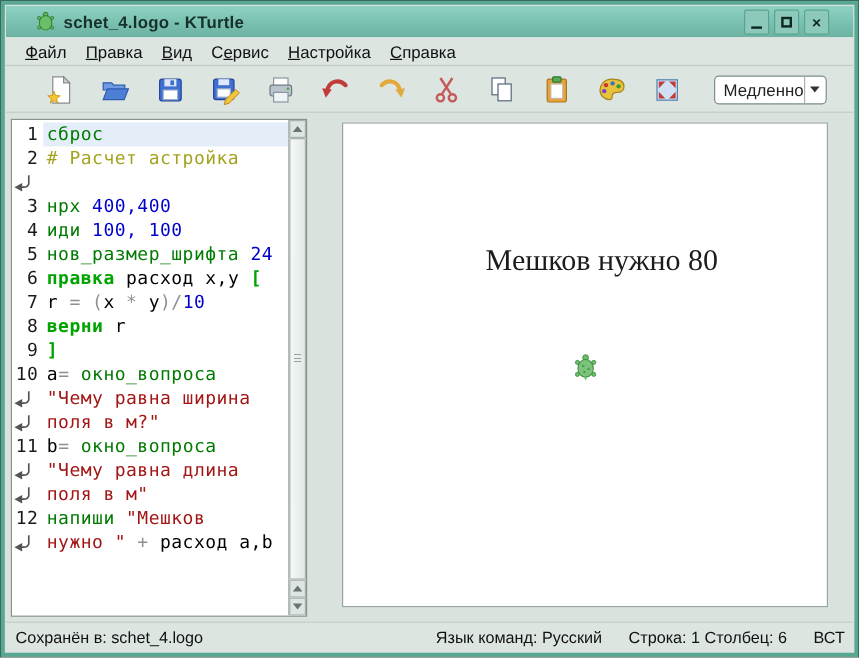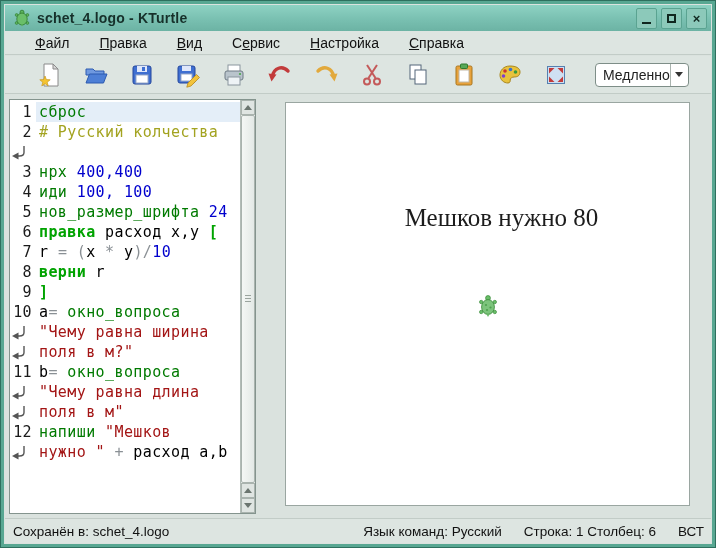--- a/index.html
+++ b/index.html
@@ -9,39 +9,39 @@
     background:#dae2de;
     border:1px solid #2e6f5e;
     box-shadow:inset 0 0 0 3px #58a792;
     font-family:"Liberation Sans",sans-serif;
     overflow:hidden;
   }
   
   .titlebar{
     position:absolute;left:4px;top:4px;right:4px;height:26px;
     background:linear-gradient(180deg,#8ed2c3 0%,#79c0b1 55%,#6cb3a4 100%);
-    display:flex;align-items:center;padding:0 4px;
+    display:flex;align-items:center;padding:0 20px;
   }
   .titlebar .app-icon{width:18px;height:18px;margin:0 6px 0 4px;flex:0 0 auto;}
   .titlebar .title{font-size:14px;font-weight:bold;color:#16302a;letter-spacing:.2px;}
   .win-btns{margin-left:auto;display:flex;gap:4px;}
   .win-btn{
     width:21px;height:21px;border:1px solid #5aa391;background:#8cc9ba;
     display:flex;align-items:center;justify-content:center;
     color:#10271f;font-weight:bold;font-size:13px;border-radius:2px;
   }
   .glyph-min{width:9px;height:2px;background:#10271f;margin-top:9px;}
   .glyph-max{width:9px;height:9px;border:2px solid #10271f;}
   
   .menubar{
     position:absolute;left:4px;top:30px;right:4px;height:24px;
     background:#dde5e1;border-bottom:1px solid #c2ccc7;
     display:flex;align-items:center;padding-left:8px;font-size:14px;color:#111;
   }
-  .menu-item{padding:2px 8px;margin-left:14px;}
+  .menu-item{padding:2px 8px;}
   .menu-item u{text-decoration:underline;}
   
   .toolbar{
     position:absolute;left:4px;top:55px;right:4px;height:38px;
     background:#dde5e1;border-bottom:1px solid #c2ccc7;
     display:flex;align-items:center;padding-left:4px;gap:20px;
   }
   .tb-handle{width:6px;height:26px;margin:0 6px 0 2px;
     background:repeating-linear-gradient(180deg,#aeb9b3 0 2px,transparent 2px 4px);
     background-size:2px 100%;background-repeat:repeat-x;}
@@ -266,21 +266,21 @@
       <svg width="26" height="26" viewBox="0 0 26 26">
         <path d="M6.5 6.5 L19.5 19.5 M19.5 6.5 L6.5 19.5" stroke="#b4bdc2" stroke-width="5.5" stroke-linecap="round"></path>
         <path d="M6.5 6.5 L19.5 19.5 M19.5 6.5 L6.5 19.5" stroke="#d9dfe2" stroke-width="2.5" stroke-linecap="round"></path>
       </svg>
     </div>
   </div>
 
   <div class="editor">
     <div class="code-scroll">
         <div class="row cur"><span class="gut">1</span><span class="code"><span class="s-kw">сброс</span></span></div>
-        <div class="row"><span class="gut">2</span><span class="code"><span class="s-com"># Русский колчества</span></span></div>
+        <div class="row"><span class="gut">2</span><span class="code"><span class="s-com"># Расчет астройка</span></span></div>
         <div class="row"><span class="gut">
   <svg width="16" height="15" viewBox="0 0 16 15">
     <path d="M13 1 v6.5 q0 3.5 -4.5 3.5 H6" fill="none" stroke="#555" stroke-width="1.4"></path>
     <polygon points="1,11 7.5,7.5 7.5,14.5" fill="#555"></polygon>
   </svg>
 </span></div>
         <div class="row"><span class="gut">3</span><span class="code"><span class="s-kw">нрх</span><span class="s-pl"> </span><span class="s-num">400,400</span></span></div>
         <div class="row"><span class="gut">4</span><span class="code"><span class="s-kw">иди</span><span class="s-pl"> </span><span class="s-num">100, 100</span></span></div>
         <div class="row"><span class="gut">5</span><span class="code"><span class="s-kw">нов_размер_шрифта</span><span class="s-pl"> </span><span class="s-num">24</span></span></div>
         <div class="row"><span class="gut">6</span><span class="code"><span class="s-kwb">правка</span><span class="s-pl"> расход x,y </span><span class="s-kwb">[</span></span></div>

